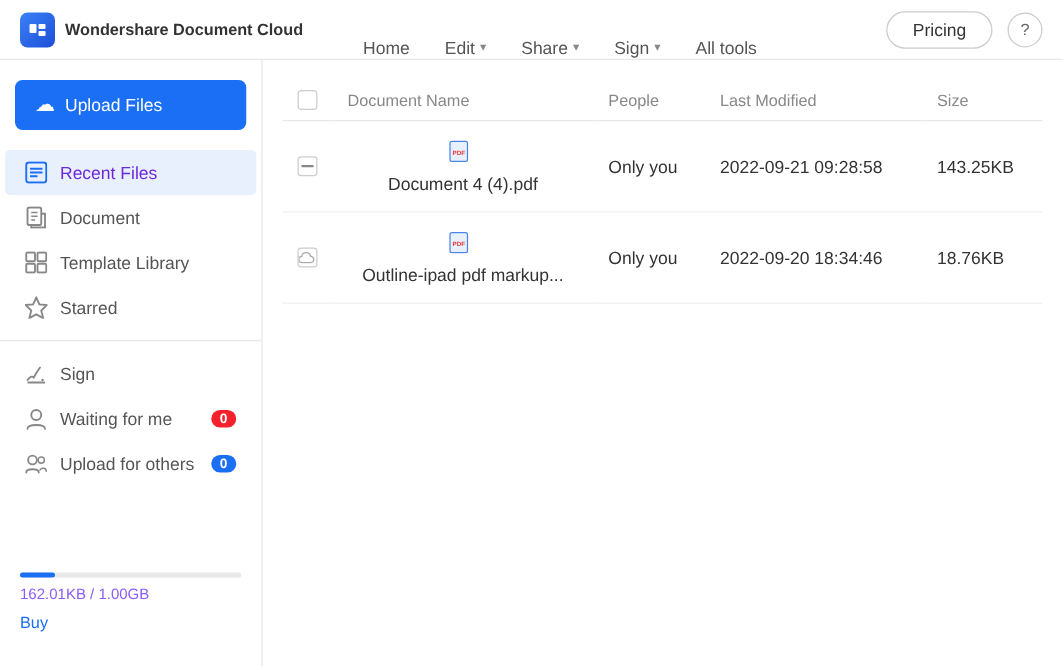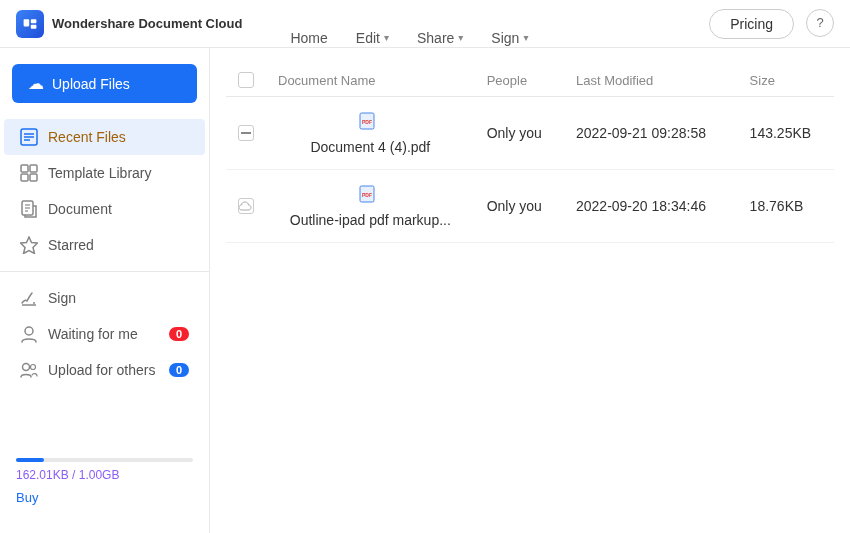--- a/index.html
+++ b/index.html
@@ -10,34 +10,34 @@
       display: flex; align-items: center; height: 48px;
       border-bottom: 1px solid #e8e8e8; padding: 0 16px; gap: 20px; flex-shrink: 0;
     }
     .logo-area { display: flex; align-items: center; gap: 8px; margin-right: 16px; }
     .logo-icon { width: 28px; height: 28px; background: linear-gradient(135deg, #3b82f6, #1d4ed8); border-radius: 6px; display: flex; align-items: center; justify-content: center; }
     .logo-icon svg { width: 16px; height: 16px; fill: white; }
     .logo-text { font-size: 13px; font-weight: 600; color: #333; white-space: nowrap; }
     .nav-links { display: flex; align-items: center; gap: 4px; flex: 1; }
     .nav-link { padding: 6px 12px; font-size: 14px; color: #555; cursor: pointer; border-radius: 4px; display: flex; align-items: center; gap: 4px; margin-top: 28px; }
     .nav-link .chevron { font-size: 10px; color: #888; }
-    .nav-right { display: flex; align-items: flex-start; gap: 12px; }
+    .nav-right { display: flex; align-items: center; gap: 12px; }
     .pricing-btn { padding: 6px 20px; border: 1.5px solid #ccc; border-radius: 20px; font-size: 14px; cursor: pointer; background: white; color: #333; font-weight: 500; }
     .help-btn { width: 28px; height: 28px; border-radius: 50%; border: 1.5px solid #ccc; display: flex; align-items: center; justify-content: center; cursor: pointer; font-size: 13px; color: #666; background: white; }
 
     
     .main-layout { display: flex; flex: 1; overflow: hidden; }
 
     
     .sidebar { width: 210px; border-right: 1px solid #e8e8e8; padding: 16px 0; display: flex; flex-direction: column; flex-shrink: 0; }
     .upload-btn { margin: 0 12px 16px; padding: 10px 16px; background: #1a6ff5; color: white; border: none; border-radius: 6px; cursor: pointer; display: flex; align-items: center; gap: 8px; font-size: 14px; font-weight: 500; }
     .upload-btn .upload-icon { font-size: 16px; }
 
     .sidebar-item { display: flex; align-items: center; gap: 10px; padding: 9px 16px; cursor: pointer; color: #555; font-size: 14px; border-radius: 4px; margin: 0 4px; }
-    .sidebar-item.active { background: #e8f0fe; color: #a16207; }
+    .sidebar-item.active { background: #e8f0fe; color: #6d28d9; }
     .sidebar-icon { width: 18px; height: 18px; display: flex; align-items: center; justify-content: center; flex-shrink: 0; }
     .badge { background: #f5222d; color: white; border-radius: 10px; padding: 1px 7px; font-size: 11px; font-weight: 600; margin-left: auto; }
     .badge.blue { background: #1a6ff5; }
 
     .sidebar-divider { border: none; border-top: 1px solid #e8e8e8; margin: 8px 0; }
 
     .sidebar-footer { margin-top: auto; padding: 12px 16px; }
     .storage-bar-bg { height: 4px; background: #e8e8e8; border-radius: 2px; margin-bottom: 6px; }
     .storage-bar-fill { height: 4px; background: #1a6ff5; border-radius: 2px; width: 16%; }
     .storage-text { font-size: 12px; color: #8b5cf6; margin-bottom: 8px; }
@@ -78,20 +78,21 @@
         <span class="chevron">▾</span>
       </span>
     <span class="nav-link">
         <span>Share</span> 
         <span class="chevron">▾</span>
       </span>
     <span class="nav-link">
         <span>Sign</span> 
         <span class="chevron">▾</span>
       </span>
+    <span class="nav-link">All tools</span>
   </div>
   <div class="nav-right">
     <button class="pricing-btn">Pricing</button>
     <button class="help-btn">?</button>
   </div>
 </nav>
 
 <div class="main-layout">
 
   <aside class="sidebar">
@@ -108,40 +109,40 @@
             <line x1="4" y1="9" x2="14" y2="9" stroke="#1a6ff5" stroke-width="1.5"></line>
             <line x1="4" y1="12" x2="10" y2="12" stroke="#1a6ff5" stroke-width="1.5"></line>
           </svg>
       </span>
       <span>Recent Files</span>
     </div>
 
     <div class="sidebar-item">
       <span class="sidebar-icon">
         <svg width="18" height="18" viewBox="0 0 18 18" fill="none">
-            <rect x="1" y="1" width="7" height="7" rx="1" stroke="#888" stroke-width="1.5" fill="none"></rect>
-            <rect x="10" y="1" width="7" height="7" rx="1" stroke="#888" stroke-width="1.5" fill="none"></rect>
-            <rect x="1" y="10" width="7" height="7" rx="1" stroke="#888" stroke-width="1.5" fill="none"></rect>
-            <rect x="10" y="10" width="7" height="7" rx="1" stroke="#888" stroke-width="1.5" fill="none"></rect>
-          </svg>
-      </span>
-      <span>Template Library</span>
-    </div>
-
-    <div class="sidebar-item">
-      <span class="sidebar-icon">
-        <svg width="18" height="18" viewBox="0 0 18 18" fill="none">
             <rect x="2" y="1" width="11" height="14" rx="1.5" stroke="#888" stroke-width="1.5" fill="none"></rect>
             <line x1="5" y1="5" x2="10" y2="5" stroke="#888" stroke-width="1.2"></line>
             <line x1="5" y1="8" x2="10" y2="8" stroke="#888" stroke-width="1.2"></line>
             <line x1="5" y1="11" x2="8" y2="11" stroke="#888" stroke-width="1.2"></line>
             <path d="M13 6 L16 6 L16 17 L5 17 L5 15" stroke="#888" stroke-width="1.5" fill="none"></path>
           </svg>
       </span>
       <span>Document</span>
+    </div>
+
+    <div class="sidebar-item">
+      <span class="sidebar-icon">
+        <svg width="18" height="18" viewBox="0 0 18 18" fill="none">
+            <rect x="1" y="1" width="7" height="7" rx="1" stroke="#888" stroke-width="1.5" fill="none"></rect>
+            <rect x="10" y="1" width="7" height="7" rx="1" stroke="#888" stroke-width="1.5" fill="none"></rect>
+            <rect x="1" y="10" width="7" height="7" rx="1" stroke="#888" stroke-width="1.5" fill="none"></rect>
+            <rect x="10" y="10" width="7" height="7" rx="1" stroke="#888" stroke-width="1.5" fill="none"></rect>
+          </svg>
+      </span>
+      <span>Template Library</span>
     </div>
 
     <div class="sidebar-item">
       <span class="sidebar-icon">
         <svg width="18" height="18" viewBox="0 0 18 18" fill="none">
             <polygon points="9,1 11.5,6.5 17.5,7 13,11.5 14.5,17.5 9,14.5 3.5,17.5 5,11.5 0.5,7 6.5,6.5" stroke="#888" stroke-width="1.5" fill="none"></polygon>
           </svg>
       </span>
       <span>Starred</span>
     </div>

